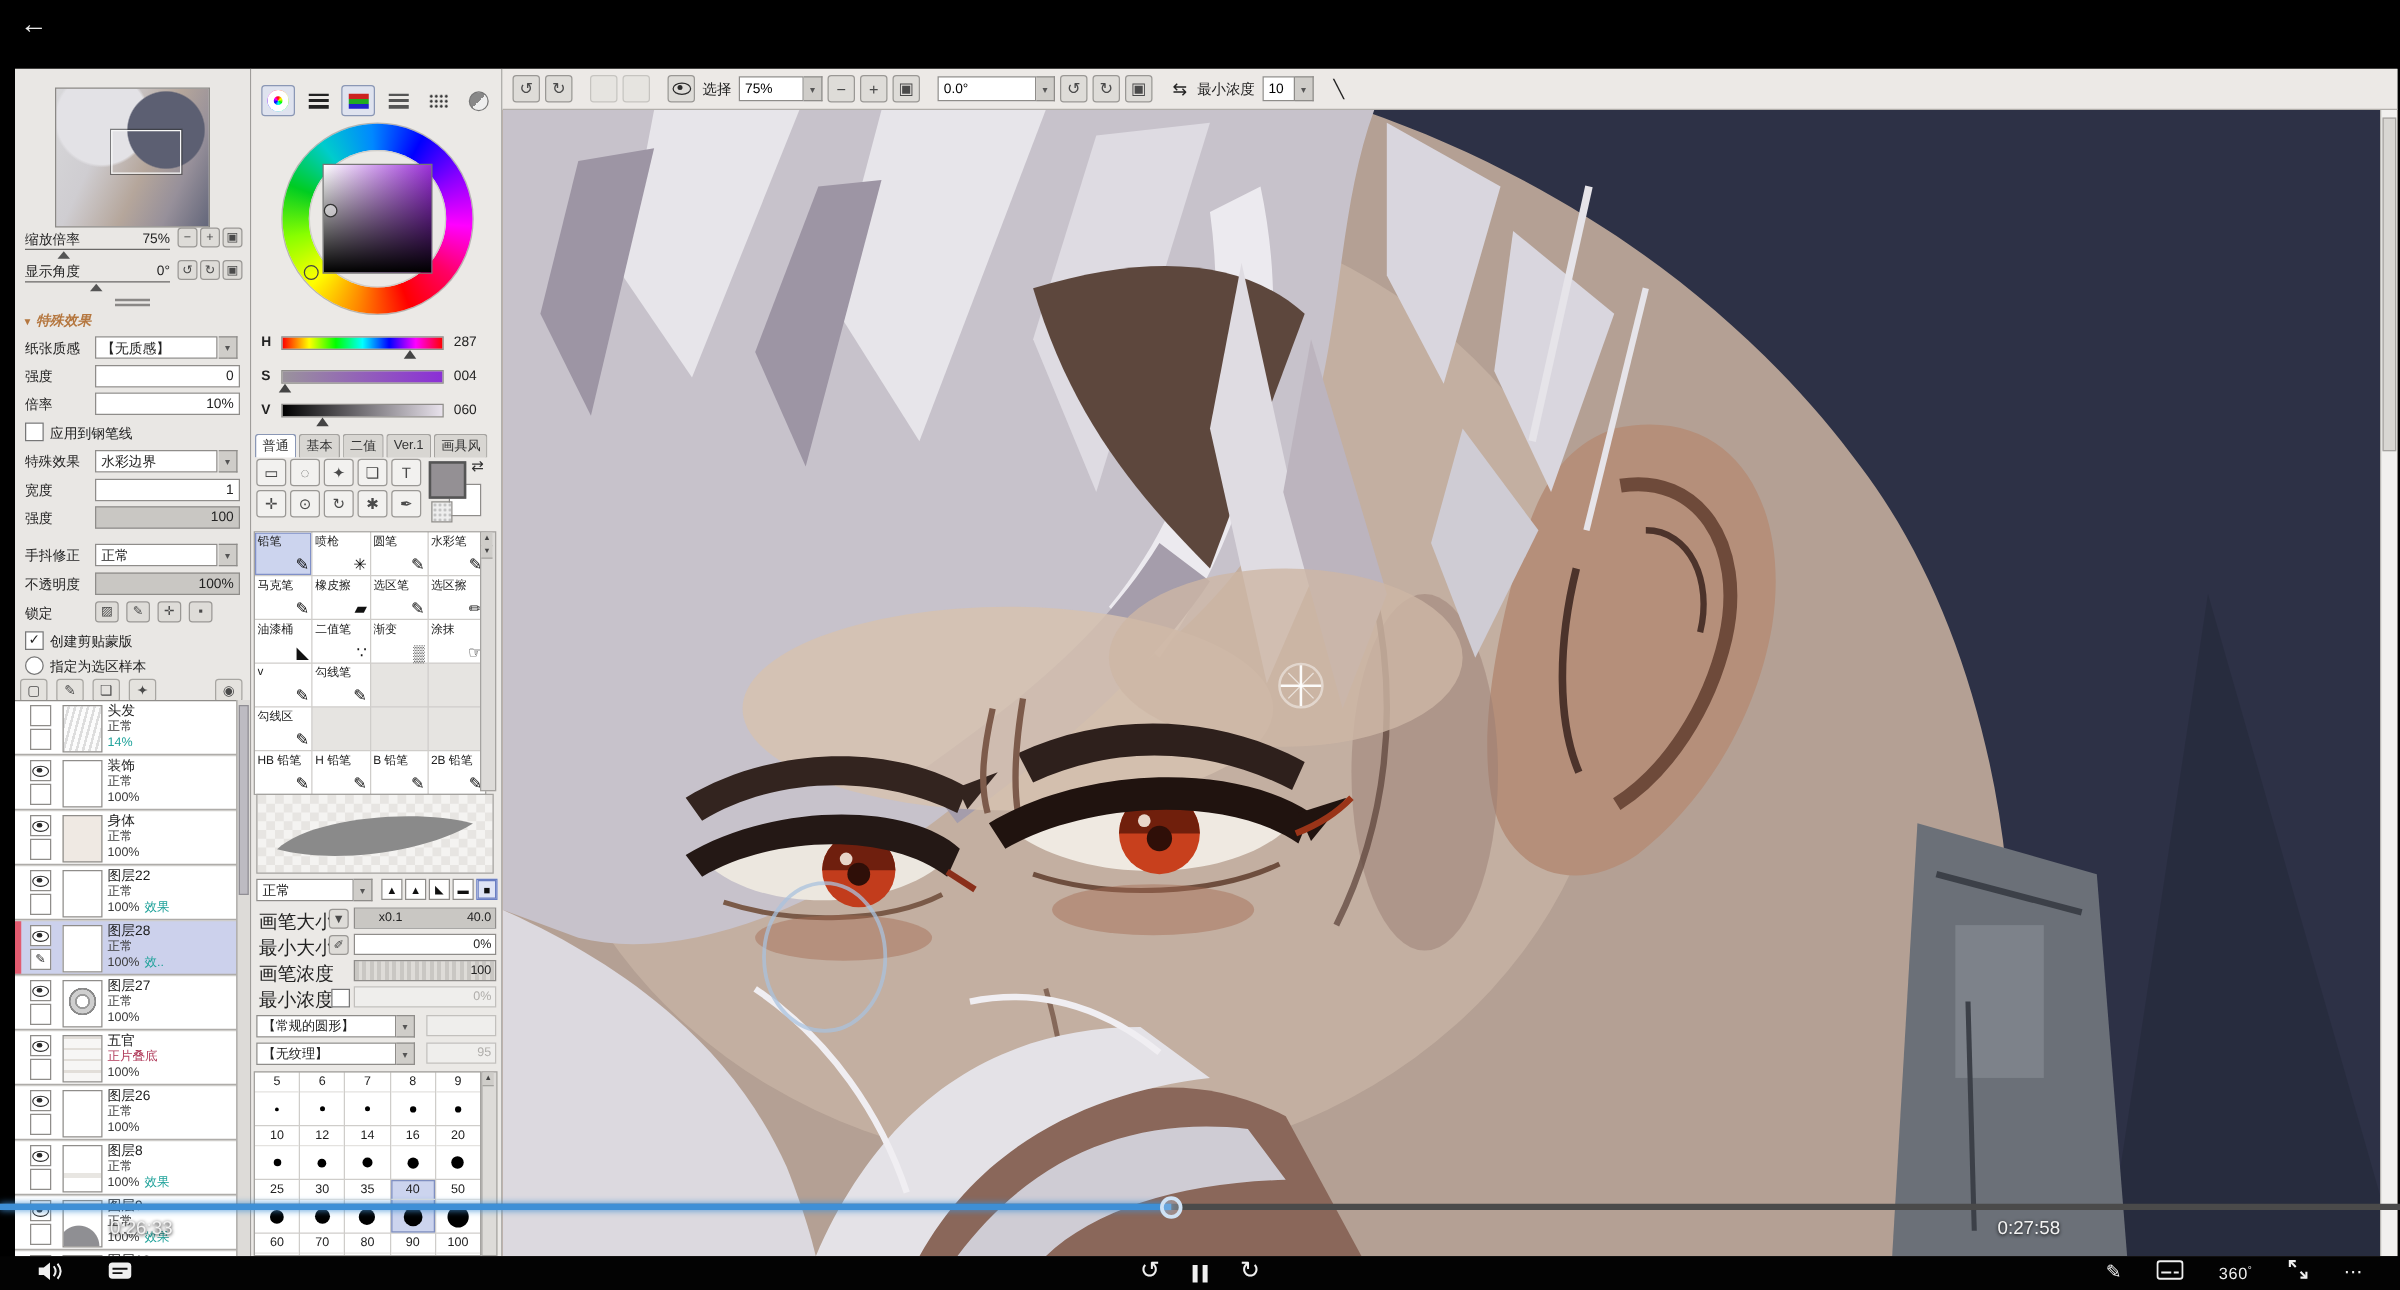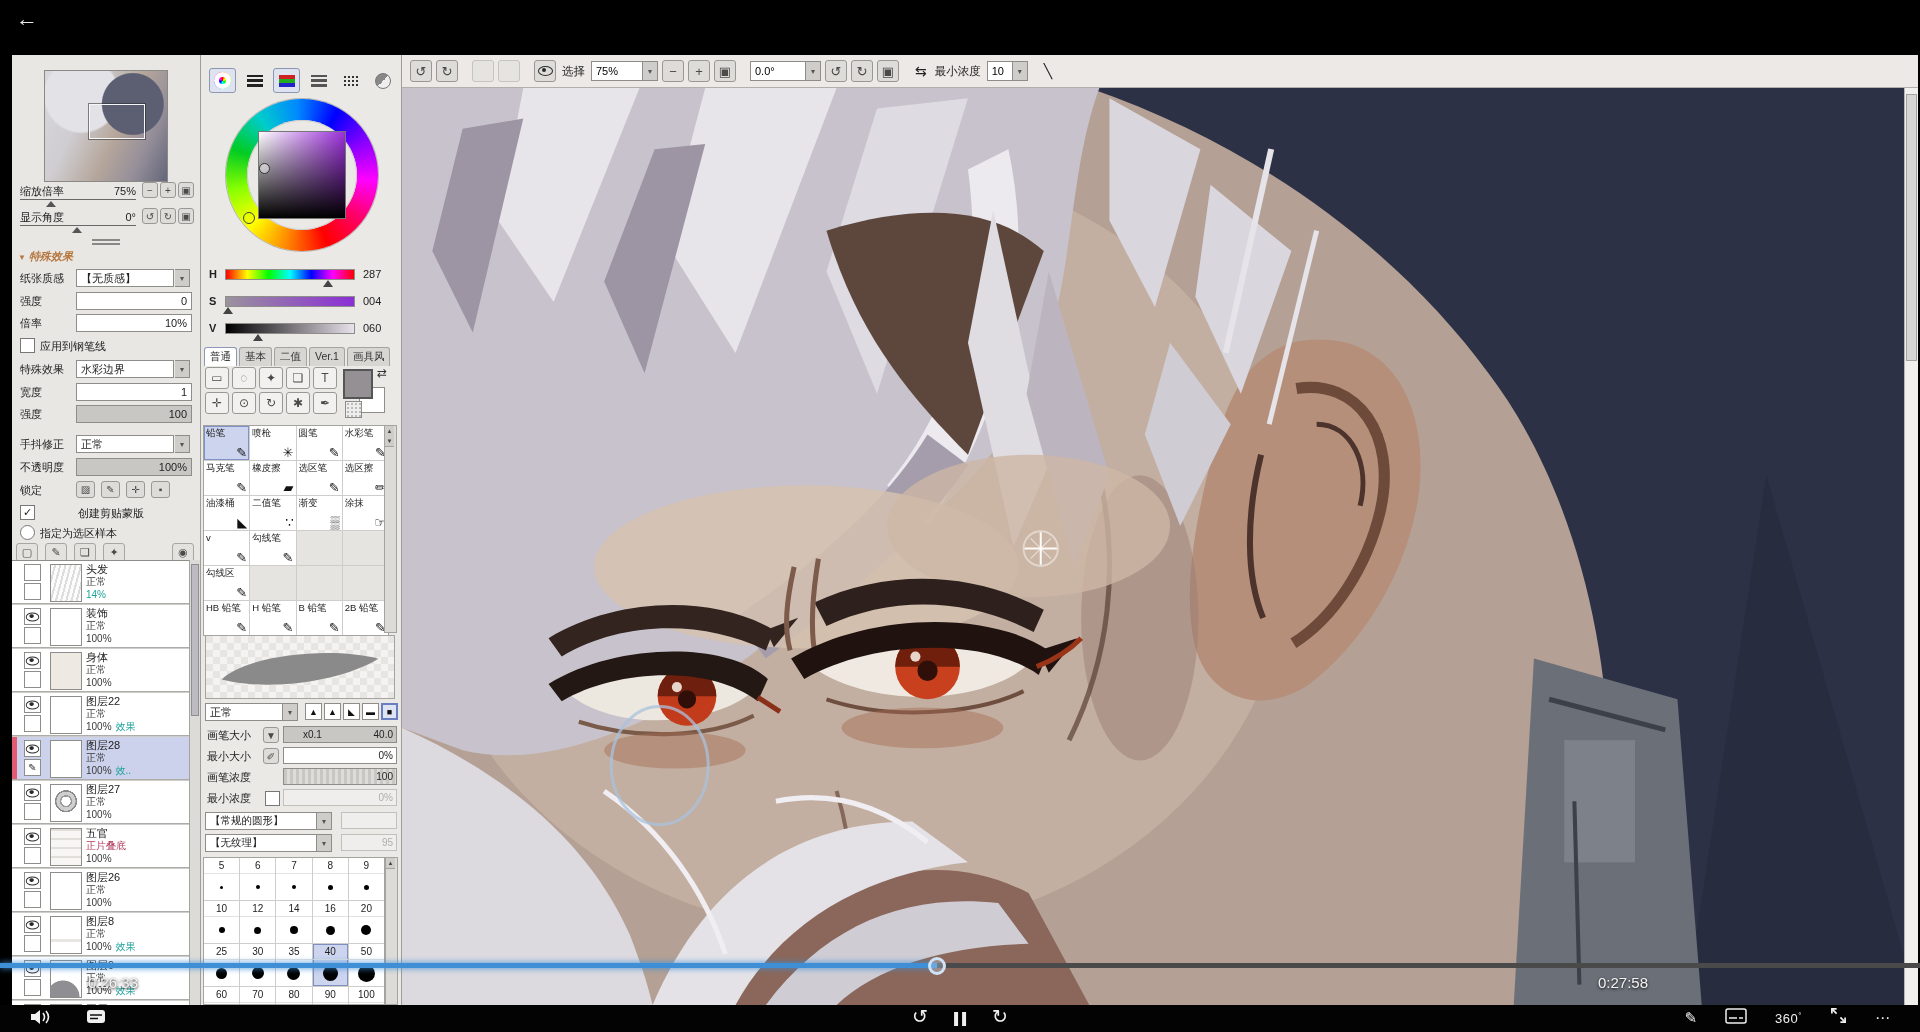--- a/index.html
+++ b/index.html
@@ -115,21 +115,21 @@
   .bcell.sel{background:#ccd4ee;box-shadow:inset 0 0 0 1px #8090c8;}
   .bcell.empty{background:#e6e4e1;}
   .bl{position:absolute;left:2px;top:1px;font-size:9.5px;color:#222;white-space:nowrap;overflow:hidden;max-width:44px;}
   .bi{position:absolute;right:2px;bottom:0px;font-size:13px;color:#111;}
   .bscroll{position:absolute;right:4px;top:370px;width:11px;height:206px;background:#dddbd8;border:1px solid #a5a3a0;}
   .bscroll .up,.bscroll .dn{position:absolute;left:0;width:9px;height:10px;background:#cfcdc9;border-bottom:1px solid #a5a3a0;font-size:6px;text-align:center;line-height:10px;color:#444;}
   .bscroll .dn{top:10px;}
   .shapeprev{position:absolute;left:4px;top:580px;right:6px;height:62px;border:1px solid #a5a3a0;background:
      repeating-conic-gradient(#f4f3f1 0 25%,#e7e5e2 0 50%) 0 0/14px 14px;}
   .bsrow{position:absolute;left:0;right:0;height:19px;}
-  .bsrow .lab{position:absolute;left:6px;top:2px;font-size:11px;}
+  .bsrow .lab{position:absolute;left:6px;top:2px;font-size:15px;}
   .trk{position:absolute;background:#fff;border:1px solid #8f8d8a;height:17px;box-sizing:border-box;font-size:10px;}
   .trk .fillg{position:absolute;inset:0;background:#c9c7c3;}
   .trk .tl{position:absolute;left:19px;top:2px;}
   .trk .tr{position:absolute;right:3px;top:2px;}
   .trk.dots{background:repeating-linear-gradient(90deg,#c9c7c3 0 3px,#dedcd8 3px 6px);}
   .trk.dim{background:#efeeec;border-color:#c2c0bd;color:#b0aeab;}
   .shbtns{display:flex;gap:2px;position:absolute;left:98px;top:0;}
   .shp{width:17px;height:17px;background:#fff;border:1px solid #8f8d8a;display:flex;align-items:center;justify-content:center;font-size:9px;color:#111;box-sizing:border-box;}
   .shp.on{border-color:#6a7ec2;background:#dfe4f5;box-shadow:inset 0 0 0 1px #6a7ec2;}
   .sgrid{position:absolute;left:2px;right:16px;top:802px;bottom:0;display:grid;grid-template-columns:repeat(5,1fr);grid-auto-rows:42px;gap:1px;background:#cfcdca;border:1px solid #a5a3a0;overflow:hidden;}
@@ -259,21 +259,21 @@
         <span class="lab">锁定</span>
         <div class="lockbtns">
           <span class="btn">▨</span>
           <span class="btn">✎</span>
           <span class="btn">✛</span>
           <span class="btn">▪</span>
         </div>
       </div>
       <div class="prow" style="top:448px;">
         <span class="chk" style="position:absolute;left:8px;top:2px;">✓</span>
-        <span style="position:absolute;left:28px;top:3px;margin-left:38px;">创建剪贴蒙版</span>
+        <span style="position:absolute;left:28px;top:3px;">创建剪贴蒙版</span>
       </div>
       <div class="prow" style="top:468px;">
         <span class="radio" style="position:absolute;left:8px;top:2px;"></span>
         <span style="position:absolute;left:28px;top:3px;">指定为选区样本</span>
       </div>
 
       <div class="ltools" style="top:488px;">
         <span class="btn">▢</span>
         <span class="btn">✎</span>
         <span class="btn">❏</span>
@@ -912,21 +912,21 @@
           <span class="fld" style="width:52px;">
               <span>75%</span>
             </span>
           <span class="caret">▾</span>
         </span>
         <span class="btn">−</span>
         <span class="btn">+</span>
         <span class="btn">▣</span>
         <span class="sep"></span>
         <span class="tfld">
-          <span class="fld" style="width:56px;">
+          <span class="fld" style="width:79px;">
               <span>0.0°</span>
             </span>
           <span class="caret">▾</span>
         </span>
         <span class="btn">↺</span>
         <span class="btn">↻</span>
         <span class="btn">▣</span>
         <span class="sep"></span>
         <span class="tlab" style="font-size:14px;">⇆</span>
         <span class="tlab">最小浓度</span>

